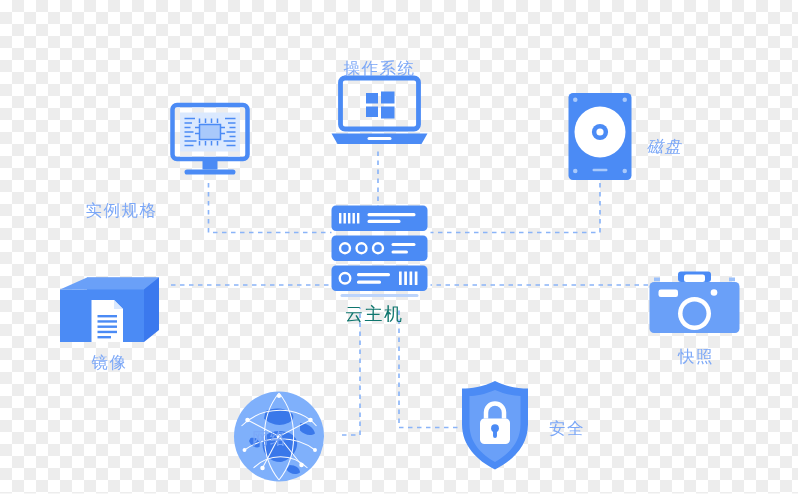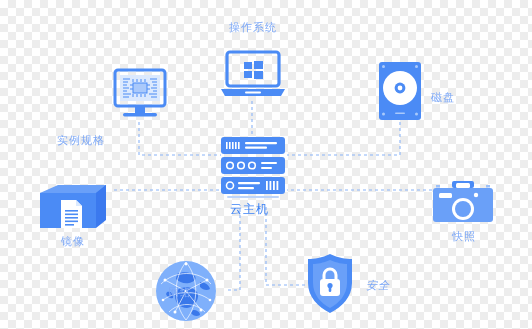--- a/index.html
+++ b/index.html
@@ -18,21 +18,21 @@
   #stage{position:absolute;left:0;top:0;width:532px;height:329px;}
   .node{position:absolute;}
   .label{
     position:absolute;
     color:#7ba7f7;
     font-size:11px;
     letter-spacing:1px;
     white-space:nowrap;
     line-height:1;
   }
-  .label.strong{color:#3b82f6;}
+  .label.strong{color:#0f766e;}
   svg{display:block;overflow:visible;}
   .wire{stroke:#8ab4f8;stroke-width:1.1;fill:none;stroke-dasharray:3 3;}
 </style>
 </head>
 <body>
 
 <div id="stage">
 
   <svg style="position:absolute;left:0;top:0;" width="532" height="329">
 
@@ -122,38 +122,38 @@
         <rect x="25" y="12" width="8" height="7"></rect>
         <rect x="35" y="11" width="9" height="8"></rect>
         <rect x="25" y="21" width="8" height="7"></rect>
         <rect x="35" y="21" width="9" height="8"></rect>
       </g>
 
       <path d="M2,39 L66,39 L62,46 L6,46 Z" fill="#4b8bf5"></path>
       <rect x="26" y="41.4" width="16" height="2" rx="1" fill="#ffffff"></rect>
     </svg>
   </div>
-  <div class="label" style="left:229px;top:22px;">操作系统</div>
+  <div class="label" style="left:229px;top:40px;">操作系统</div>
 
   <div class="node" style="left:378px;top:61px;">
     <svg width="44" height="60" viewBox="0 0 44 60">
       <rect x="1" y="1" width="42" height="58" rx="3" fill="#4b8bf5"></rect>
       <circle cx="22" cy="27" r="17" fill="#ffffff"></circle>
       <circle cx="22" cy="27" r="5.4" fill="#4b8bf5"></circle>
       <circle cx="22" cy="27" r="2.4" fill="#ffffff"></circle>
       <g fill="#a9c9fb">
         <circle cx="5.5" cy="5.5" r="1.5"></circle>
           <circle cx="38.5" cy="5.5" r="1.5"></circle>
         <circle cx="5.5" cy="53" r="1.5"></circle>
           <circle cx="38.5" cy="53" r="1.5"></circle>
         <rect x="17" y="51.5" width="10" height="1.6" rx="0.8"></rect>
       </g>
     </svg>
   </div>
-  <div class="label" style="left:431px;top:92px;">磁盘</div>
+  <div class="label" style="left:431px;top:92px;font-style:italic;">磁盘</div>
 
   <div class="node" style="left:38px;top:182px;">
     <svg width="76" height="52" viewBox="0 0 76 52">
 
       <path d="M20,3 L68,3 L68,38 L20,38 Z" fill="#4b8bf5"></path>
       <path d="M20,3 L30,11 L30,46 L20,38 Z" fill="#3f7df0" opacity="0.0"></path>
 
       <path d="M2,11 L58,11 L58,46 L2,46 Z" fill="#4b8bf5"></path>
 
       <path d="M2,11 L20,3 L68,3 L58,11 Z" fill="#6aa0f8"></path>
@@ -181,21 +181,21 @@
       <rect x="7" y="13" width="13" height="5" rx="1.5" fill="#ffffff"></rect>
       <circle cx="44" cy="15" r="2.2" fill="#ffffff"></circle>
       <circle cx="31" cy="29" r="11" fill="#ffffff"></circle>
       <circle cx="31" cy="29" r="8" fill="#6aa0f8"></circle>
       <g fill="#9dc1fa">
           <rect x="4" y="5" width="4" height="2.5"></rect>
           <rect x="54" y="5" width="4" height="2.5"></rect>
         </g>
     </svg>
   </div>
-  <div class="label" style="left:452px;top:232px;font-family:Liberation Mono, monospace;">快照</div>
+  <div class="label" style="left:452px;top:232px;">快照</div>
 
   <div class="node" style="left:155px;top:260px;">
     <svg width="62" height="62" viewBox="0 0 62 62">
       <circle cx="31" cy="31" r="30" fill="#7fb0fb"></circle>
 
       <g fill="#2f6fe8" opacity="0.85">
         <path d="M22,14 C28,11 36,12 40,16 C42,20 38,22 34,23 C29,24 24,22 21,19 Z"></path>
         <path d="M26,28 C33,26 41,28 43,34 C44,41 38,47 32,48 C25,48 20,43 20,36 C20,32 23,29 26,28 Z"></path>
         <path d="M45,22 C50,22 54,25 55,29 C52,31 48,30 45,27 Z"></path>
         <path d="M12,32 C16,31 19,34 18,38 C15,39 12,37 11,34 Z"></path>
@@ -228,15 +228,15 @@
     <svg width="50" height="62" viewBox="0 0 50 62">
       <path d="M25,1 C17,5 9,6 3,6 L3,30 C3,44 13,54 25,60 C37,54 47,44 47,30 L47,6 C41,6 33,5 25,1 Z" fill="#4b8bf5"></path>
       <path d="M25,7 C18,10 12,11 8,11 L8,30 C8,42 16,50 25,55 C34,50 42,42 42,30 L42,11 C38,11 32,10 25,7 Z" fill="#6aa0f8"></path>
 
       <path d="M19,26 L19,22 A6,6 0 0 1 31,22 L31,26" fill="none" stroke="#ffffff" stroke-width="3"></path>
       <rect x="15" y="26" width="20" height="17" rx="3" fill="#ffffff"></rect>
       <circle cx="25" cy="32.5" r="2.6" fill="#4b8bf5"></circle>
       <rect x="23.7" y="33" width="2.6" height="6" rx="1.3" fill="#4b8bf5"></rect>
     </svg>
   </div>
-  <div class="label" style="left:366px;top:280px;font-style:italic;">安全</div>
+  <div class="label" style="left:366px;top:280px;">安全</div>
 
 </div>
 
 </body></html>

